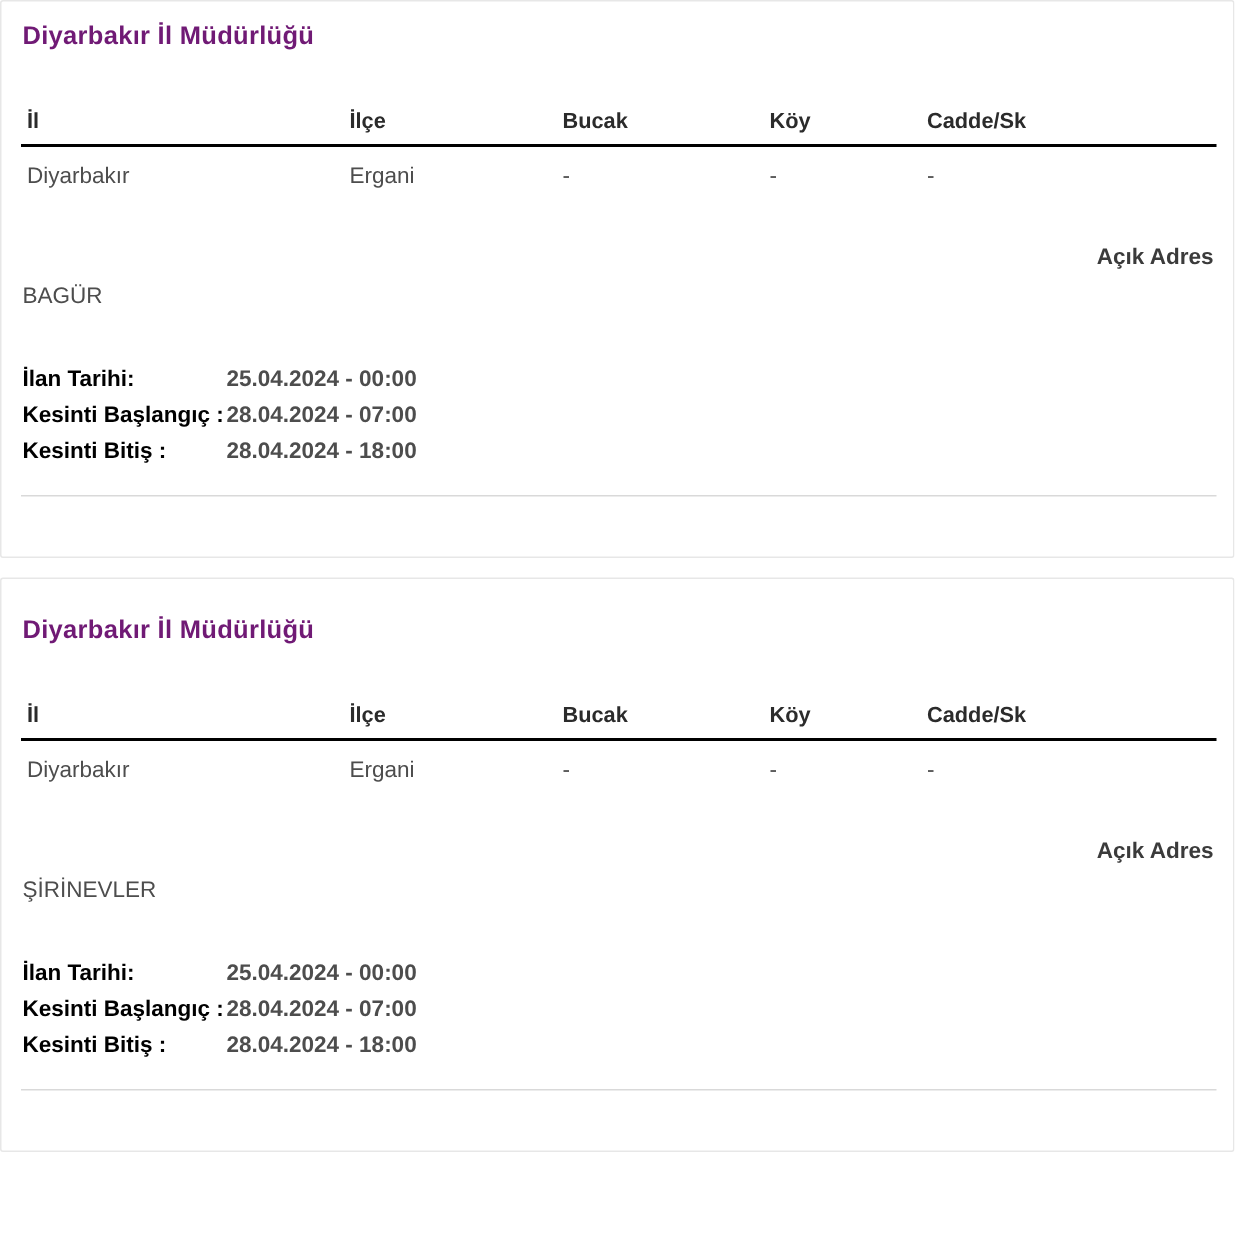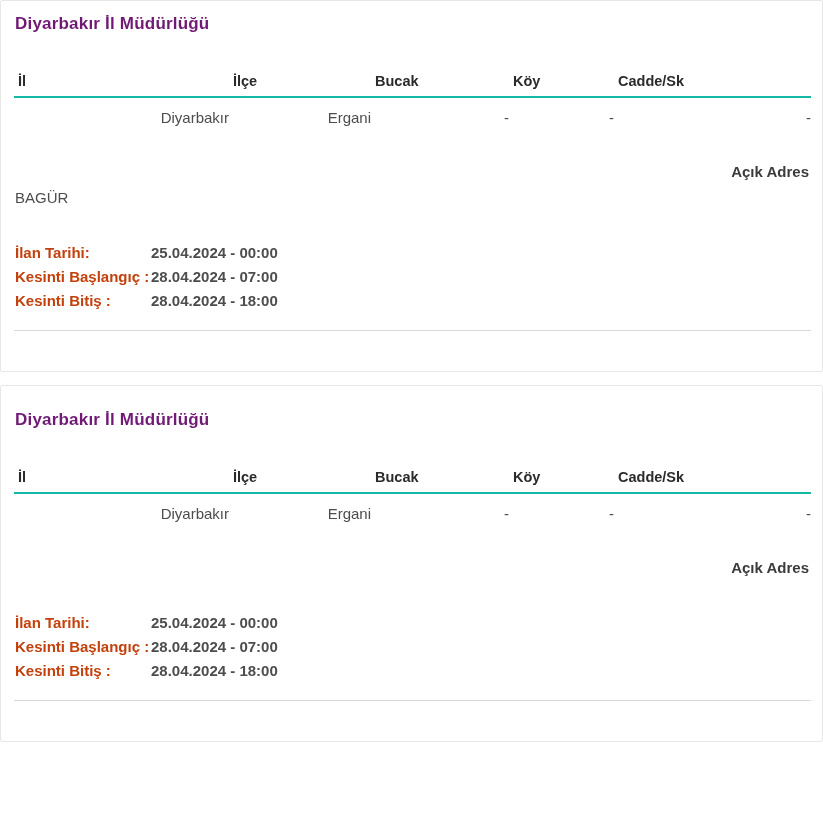--- a/index.html
+++ b/index.html
@@ -35,28 +35,27 @@
     display: grid;
     grid-template-columns: 215px 142px 138px 105px 1fr;
   }
   .t-row > div { padding-left: 4px; }
   .t-head {
     font-weight: bold;
     font-size: 14.5px;
     line-height: 16px;
     color: #2b2b2b;
     padding-bottom: 7px;
-    border-bottom: 2px solid #14b8a6;
+    border-bottom: 2px solid #000000;
   }
   .t-body {
     font-size: 15px;
     line-height: 16px;
     color: #4d4d4d;
     padding: 12px 0 10px 0;
-    text-align: right;
   }
 
   
   .addr-label {
     margin-top: 28px;
     font-size: 15px;
     line-height: 16px;
     font-weight: bold;
     color: #3b3b3b;
     padding-left: 1px;
@@ -71,21 +70,21 @@
   }
 
   
   .dates { margin-top: 35px; padding-left: 1px; }
   .date-row {
     display: grid;
     grid-template-columns: 136px auto;
     line-height: 24px;
     font-size: 15px;
   }
-  .date-label { font-weight: bold; color: #c2410c; }
+  .date-label { font-weight: bold; color: #000000; }
   .date-value { color: #4d4d4d; font-weight: bold; }
 
   
   .divider {
     margin-top: 17px;
     width: 797px;
     border: none;
     border-top: 1px solid #d9d9d9;
   }
   .info {
@@ -155,20 +154,21 @@
     <div class="t-row t-body">
       <div>Diyarbakır</div>
       <div>Ergani</div>
       <div>-</div>
       <div>-</div>
       <div>-</div>
     </div>
   </div>
 
   <div class="addr-label">Açık Adres</div>
+  <div class="addr-value">ŞİRİNEVLER</div>
 
   <div class="dates">
     <div class="date-row">
       <span class="date-label">İlan Tarihi:</span>
       <span class="date-value">25.04.2024 - 00:00</span>
     </div>
     <div class="date-row">
       <span class="date-label">Kesinti Başlangıç :</span>
       <span class="date-value">28.04.2024 - 07:00</span>
     </div>

